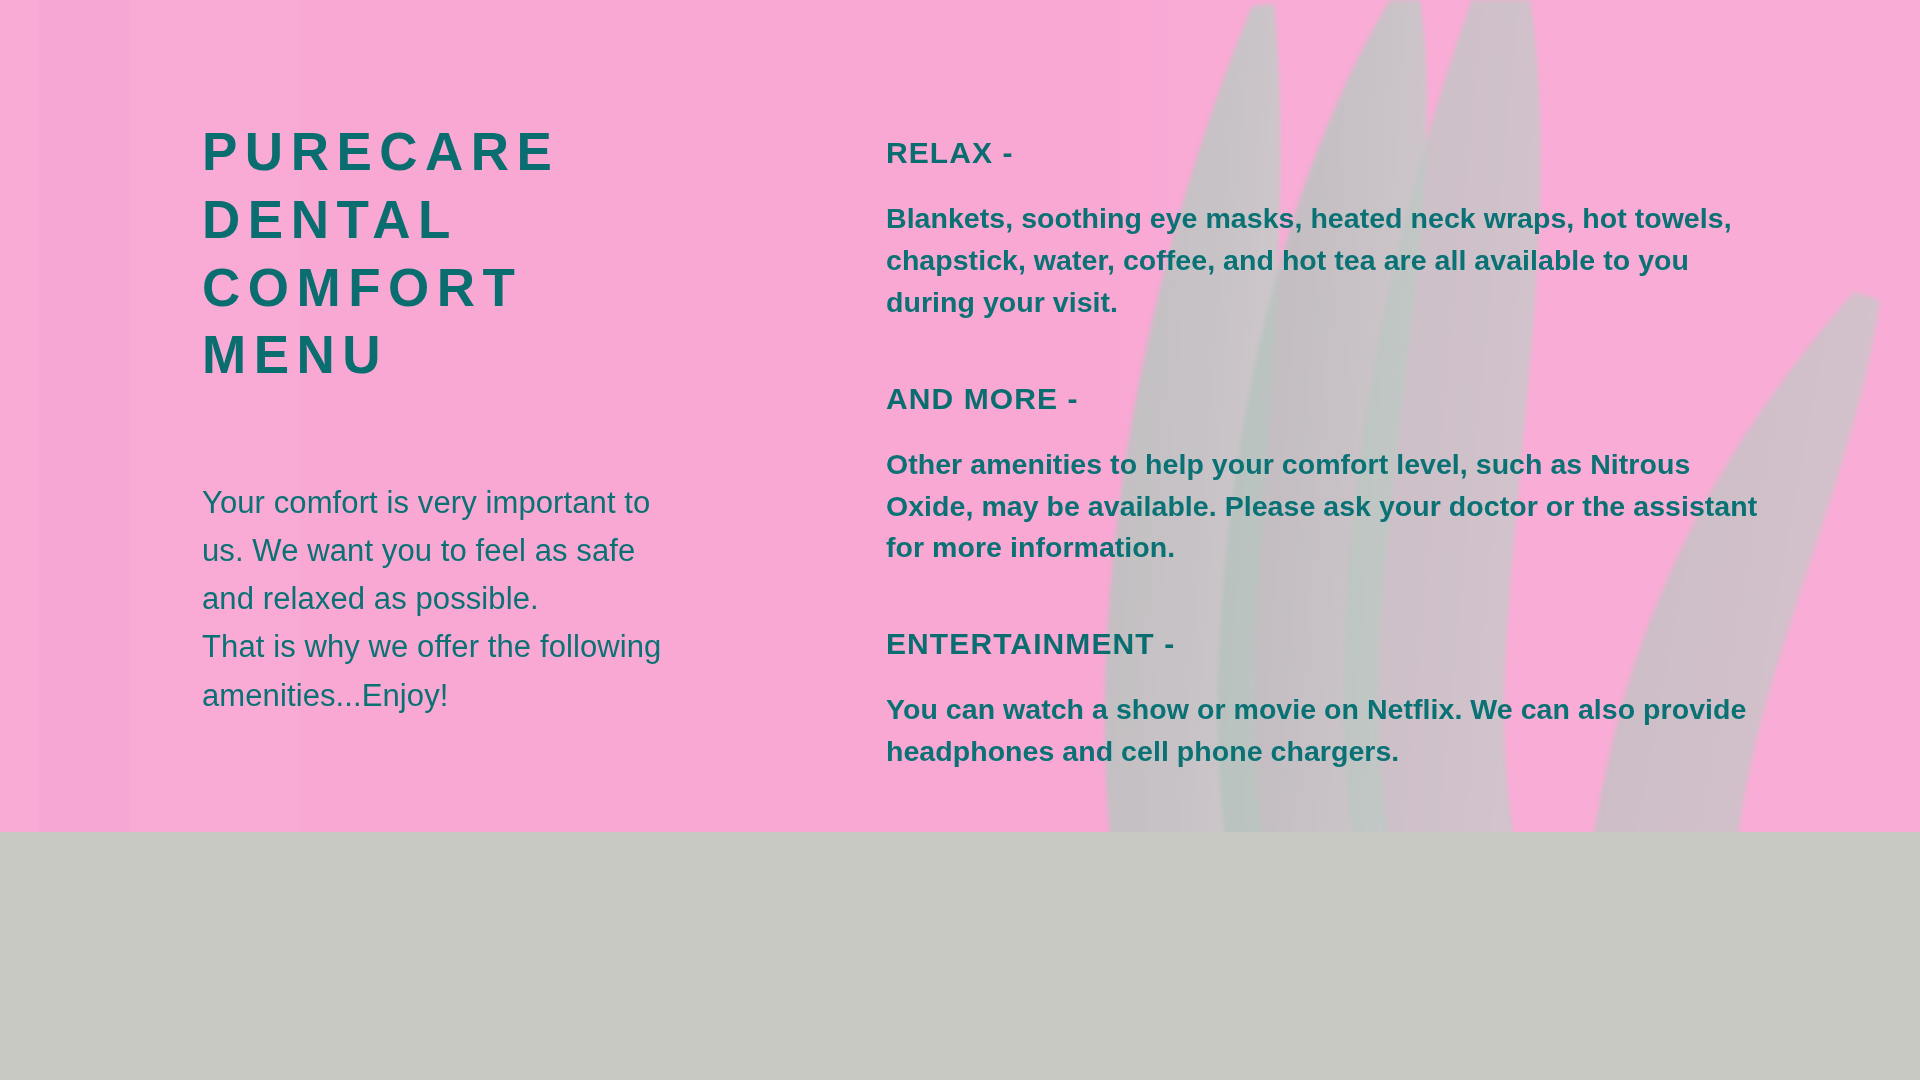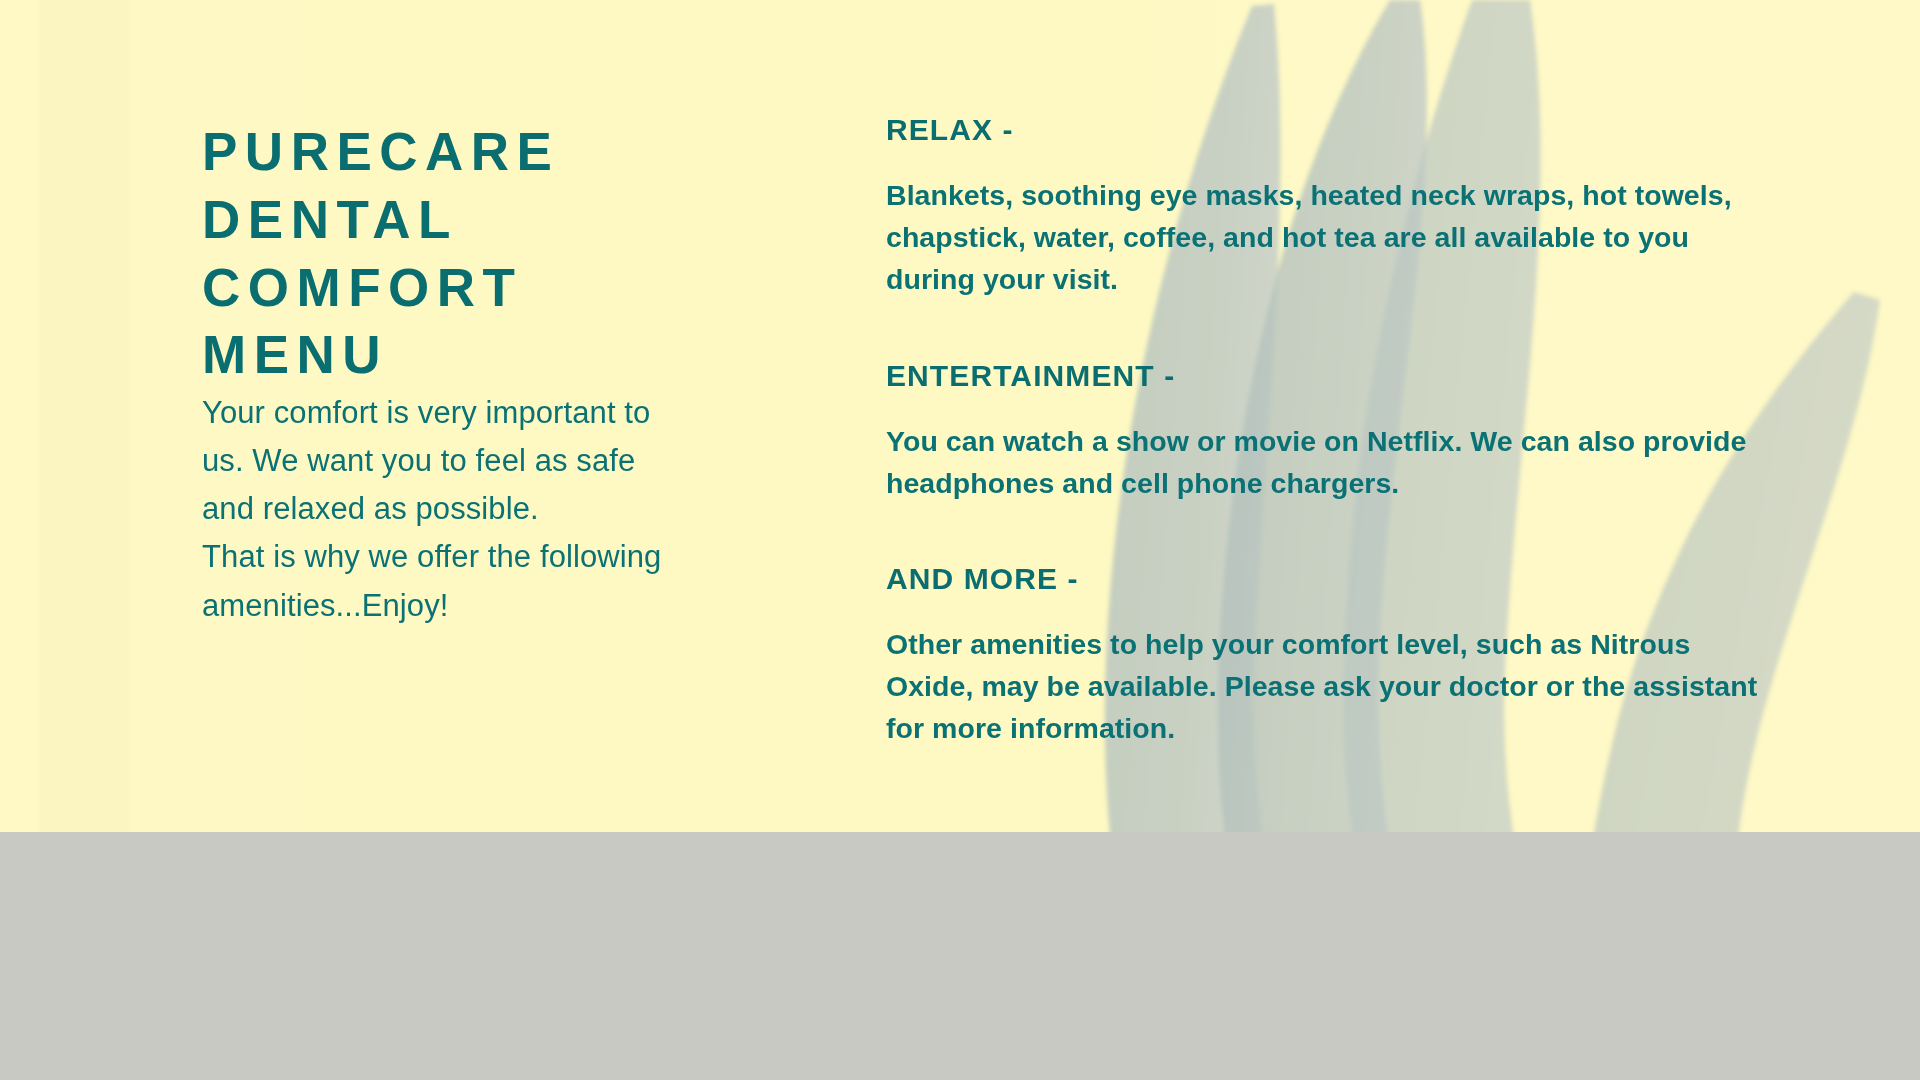--- a/index.html
+++ b/index.html
@@ -16,21 +16,21 @@
     background:#c9c9c3;
     position:relative;
   }
 
   
   #poster {
     position:absolute;
     inset:0;
     width:1920px;
     height:832px;
-    background:#fef9c3;
+    background:#f9a8d4;
     overflow:hidden;
   }
 
   
   .bg-bands {
     position:absolute;
     inset:0;
     background:
       linear-gradient(90deg,
         rgba(255,255,255,0.035) 0px,
@@ -68,33 +68,34 @@
     color:#0a6e70;
     font-size:53px;
     line-height:1.28;
     font-weight:bold;
     letter-spacing:7.5px;
     text-transform:uppercase;
     white-space:pre-line;
   }
 
   .left-body {
+    margin-top:90px;
     color:#0a7174;
     font-size:31px;
     line-height:1.55;
     font-weight:400;
     white-space:pre-line;
     letter-spacing:0.1px;
   }
 
   
   .right-col {
     position:absolute;
     left:886px;
-    top:113px;
+    top:136px;
     width:900px;
   }
 
   .section { margin-bottom:58px; }
   .section:last-child { margin-bottom:0; }
 
   .section-heading {
     color:#0a6e70;
     font-size:30px;
     font-weight:bold;
@@ -186,24 +187,24 @@
   </div>
 
   <div class="right-col">
 
     <div class="section">
       <div class="section-heading">RELAX -</div>
       <div class="section-body">Blankets, soothing eye masks, heated neck wraps, hot towels, chapstick, water, coffee, and hot tea are all available to you during your visit.</div>
     </div>
 
     <div class="section">
+      <div class="section-heading">AND MORE -</div>
+      <div class="section-body">Other amenities to help your comfort level, such as Nitrous Oxide, may be available. Please ask your doctor or the assistant for more information.</div>
+    </div>
+
+    <div class="section">
       <div class="section-heading">ENTERTAINMENT -</div>
       <div class="section-body">You can watch a show or movie on Netflix. We can also provide headphones and cell phone chargers.</div>
     </div>
 
-    <div class="section">
-      <div class="section-heading">AND MORE -</div>
-      <div class="section-body">Other amenities to help your comfort level, such as Nitrous Oxide, may be available. Please ask your doctor or the assistant for more information.</div>
-    </div>
-
   </div>
 
 </div>
 
 </body></html>

